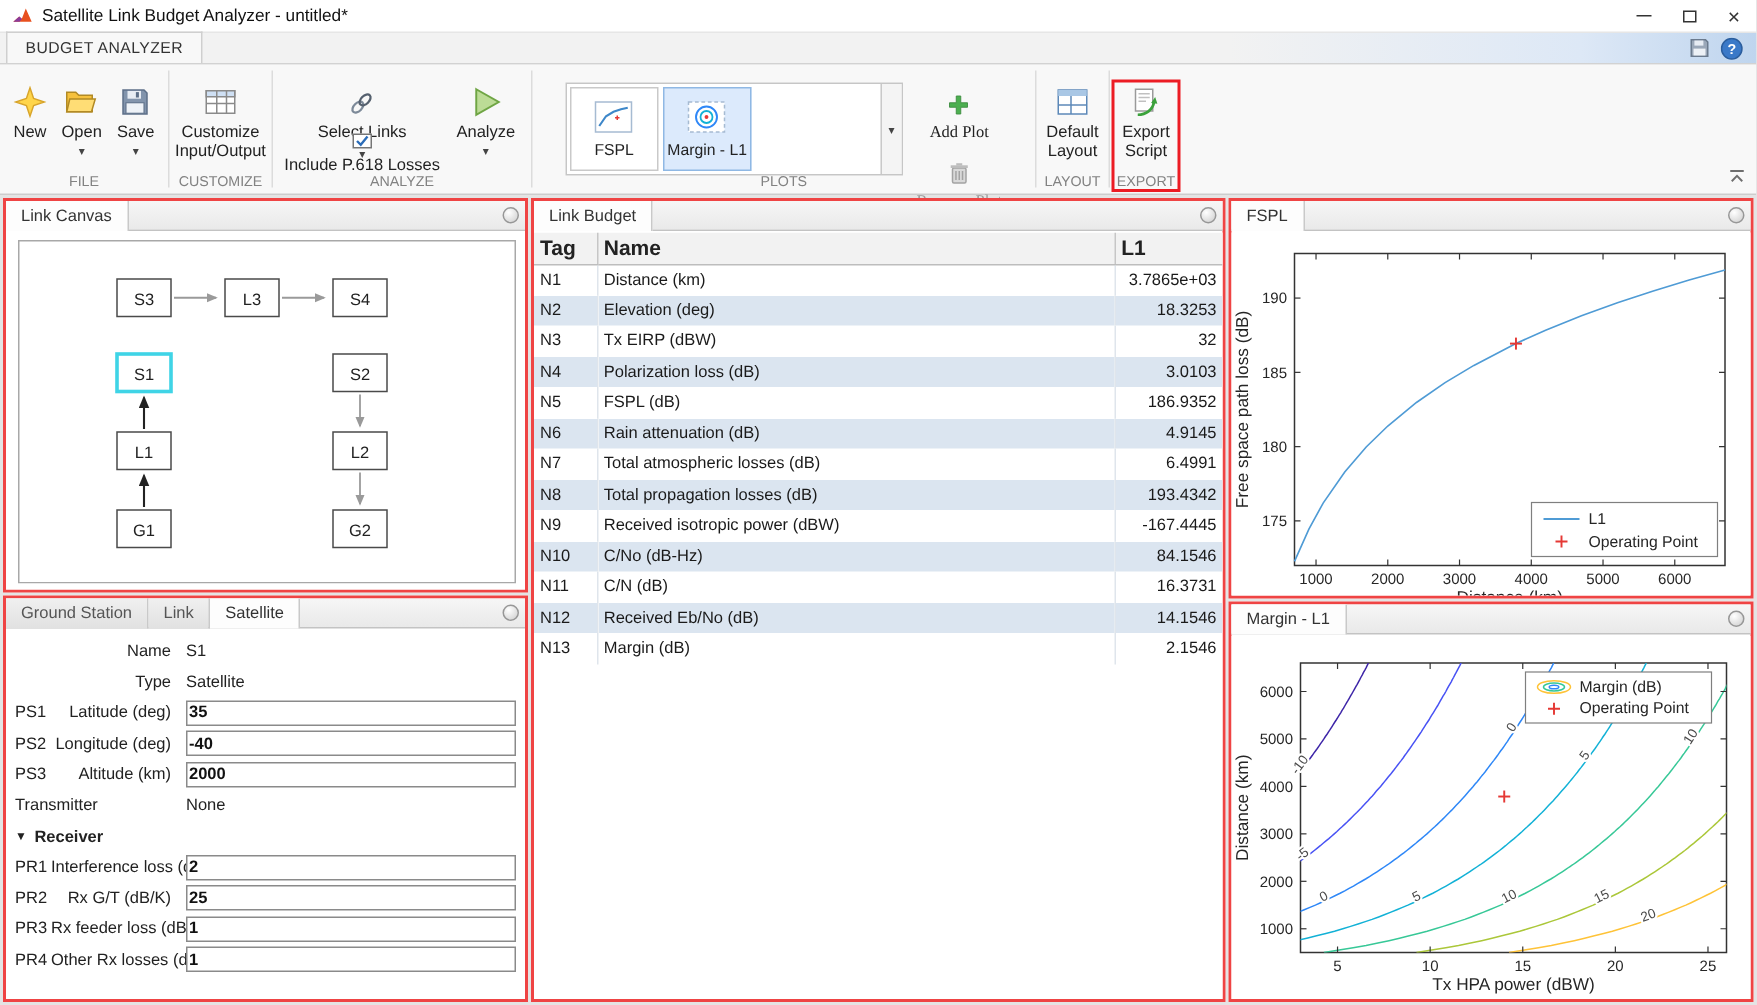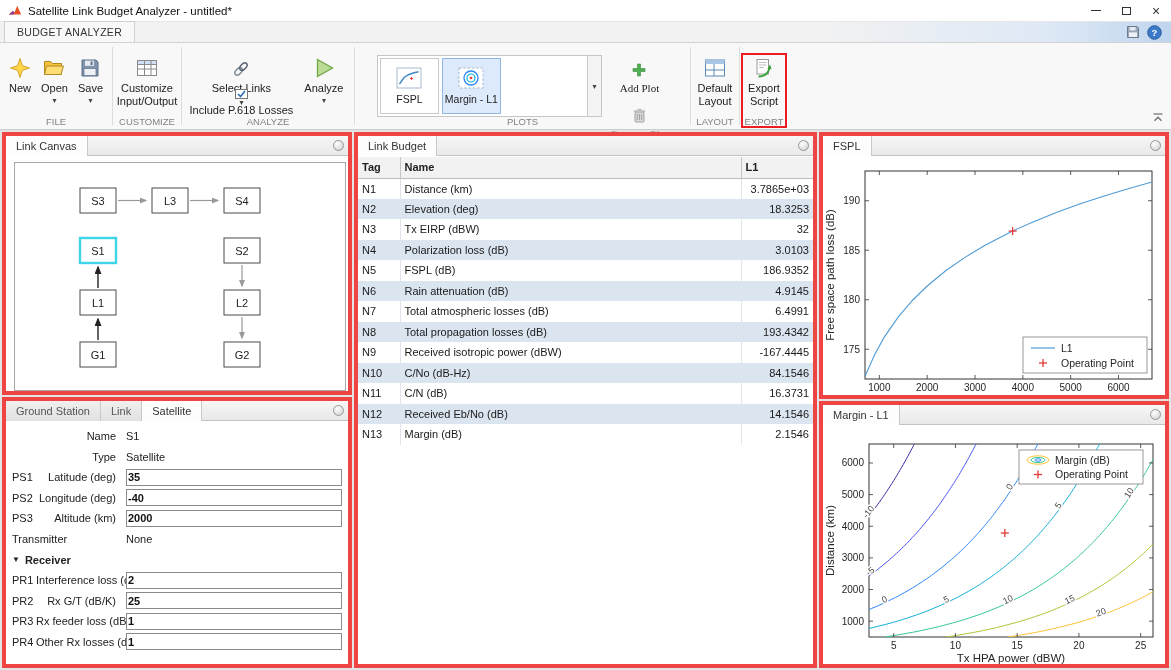--- a/index.html
+++ b/index.html
@@ -54,21 +54,21 @@
   .gal-spacer{flex:1;}
   .gal-drop{width:14px;border-left:1px solid #c9c9c9;display:flex;align-items:center;
     justify-content:center;color:#444;font-size:8px;background:#f4f4f4;}
   .addremove{display:flex;flex-direction:column;gap:26px;padding-top:8px;font-family:Liberation Serif, serif;}
   .row-btn.disabled{color:#9b9b9b;}
   .sec-export .redbox{position:absolute;left:1px;right:1px;top:10px;bottom:1px;
     border:2px solid #ec1c24;pointer-events:none;}
   .ribbon-collapse{position:absolute;right:7px;bottom:6px;display:flex;}
 
   
-  .panel{position:absolute;border:4px solid #ef4444;background:#fff;}
+  .panel{position:absolute;border:2px solid #ef4444;background:#fff;}
   .panel-header{position:relative;height:20px;background:linear-gradient(#f6f6f6,#e9e9e9);
     border-bottom:1px solid #c3c3c3;display:flex;}
   .ptab{height:20px;padding:0 10px;font-size:11px;color:#333;display:flex;align-items:center;
     border-right:1px solid #c9c9c9;white-space:nowrap;}
   .ptab.active{background:#fdfdfd;}
   .ptab.inactive{background:linear-gradient(#f0f0f0,#e1e1e1);color:#555;}
   .panel-circle{position:absolute;right:4px;top:4px;width:11px;height:11px;border-radius:50%;
     border:1px solid #979797;background:radial-gradient(circle at 35% 30%,#ffffff,#cdcdcd);}
   .panel-body{position:absolute;top:21px;left:0;right:0;bottom:0;background:#fff;overflow:hidden;}
 
@@ -87,21 +87,21 @@
   .prop-input{flex:1;height:17px;border:1px solid #8a8a8a;font-size:11px;padding:0 1px;margin-left:6px;
     font-family:"Liberation Sans",sans-serif;background:#fff;color:#111;min-width:0;font-weight:bold;}
   .prop-translabel{width:114px;padding-left:6px;font-size:11px;color:#222;flex:none;}
   .section-row{display:flex;align-items:center;height:21px;padding-left:6px;gap:5px;
     font-size:11px;font-weight:bold;color:#222;}
   .tri{font-size:8px;color:#222;}
 
   
   #budget-table{border-collapse:collapse;table-layout:fixed;width:100%;}
   #budget-table th{height:21px;background:#f2f2f2;border-right:1px solid #c6c6c6;
-    border-bottom:1px solid #bdbdbd;font-size:11px;font-weight:bold;text-align:left;
+    border-bottom:1px solid #bdbdbd;font-size:14px;font-weight:bold;text-align:left;
     padding:0 4px;color:#222;}
   #budget-table td{height:20.5px;font-size:11px;padding:0 4px;border-right:1px solid #dfe5ec;
     color:#1a1a1a;white-space:nowrap;overflow:hidden;}
   #budget-table tbody tr:nth-child(even) td{background:#dbe5f0;}
   #budget-table td.val{text-align:right;}
   #budget-table th:last-child,#budget-table td:last-child{border-right:none;}
 
   
   svg text{font-family:"Liberation Sans",sans-serif;}
   .tick{font-size:10px;fill:#262626;}

